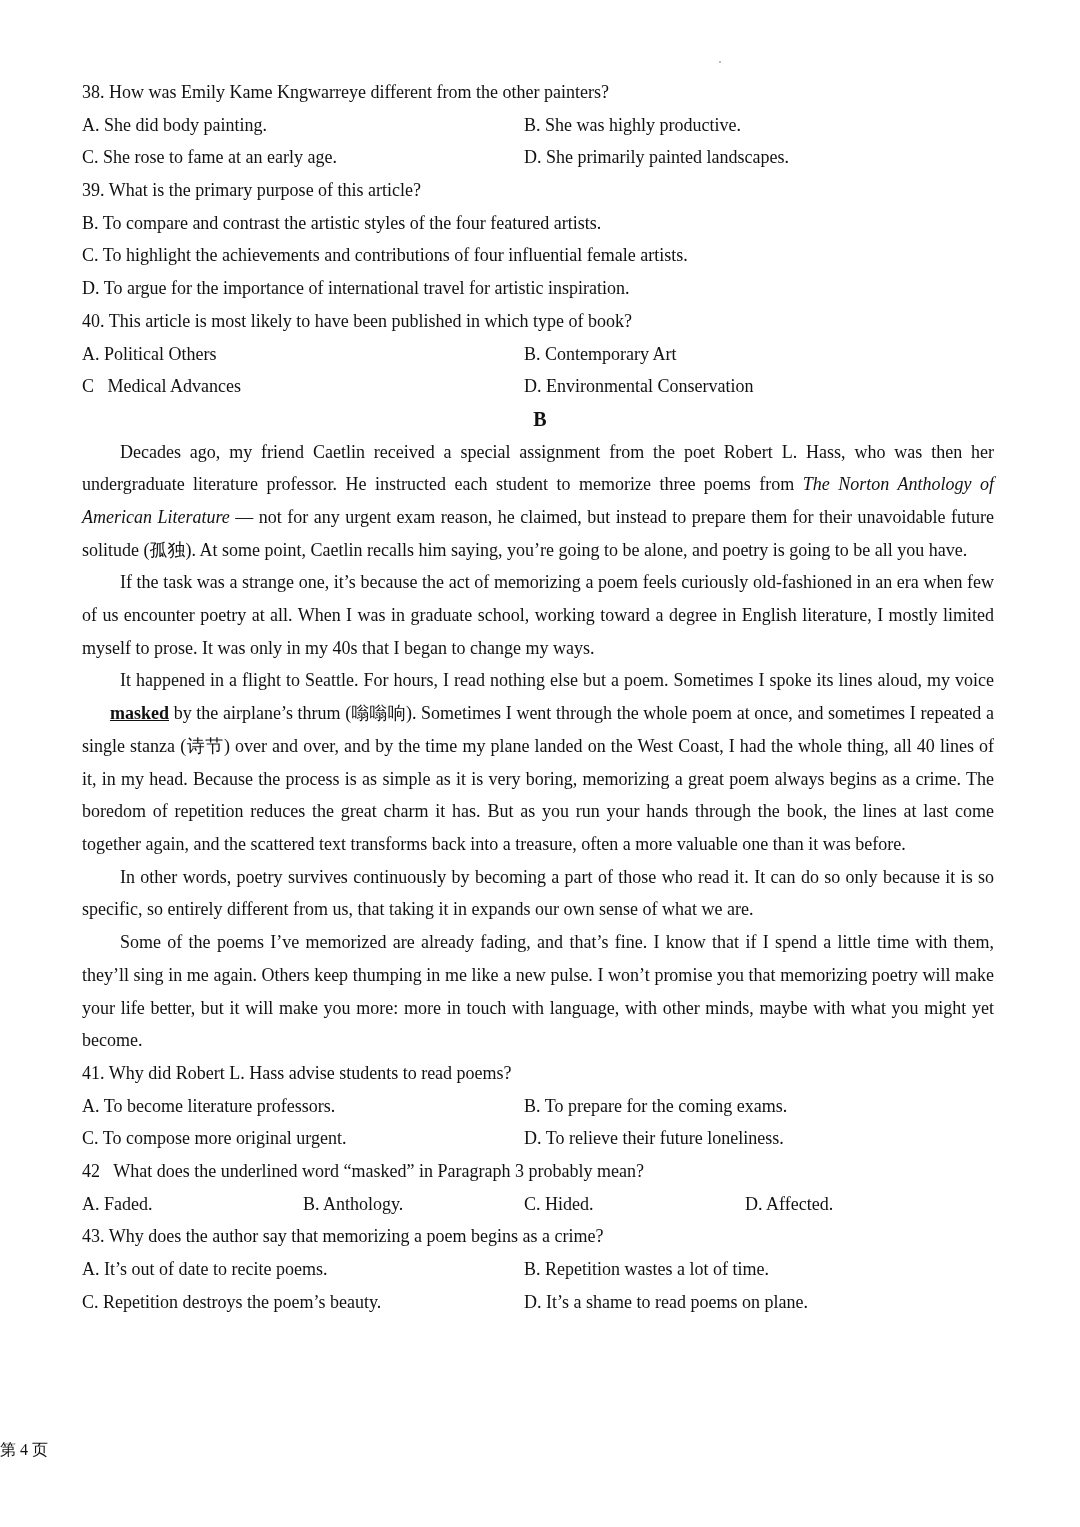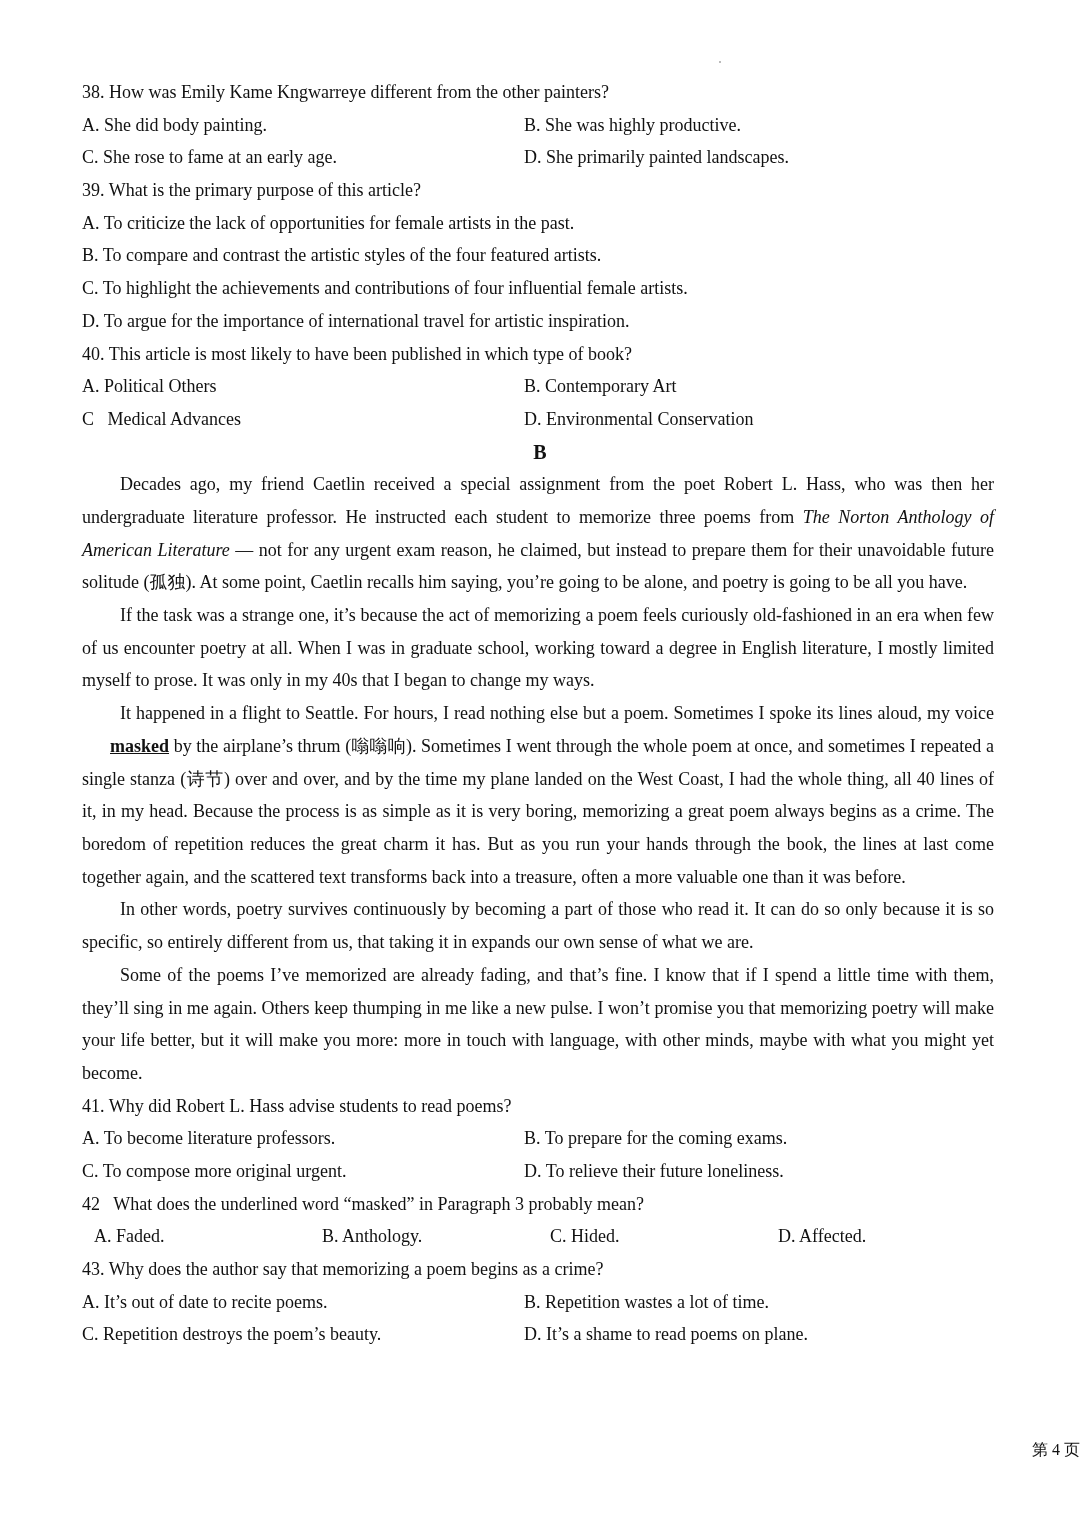--- a/index.html
+++ b/index.html
@@ -33,21 +33,21 @@
       line-height: 32.7px;
       white-space: nowrap;
     }
     .opts2 .opt { width: 442px; }
     .opts4 {
       display: flex;
       height: 32.7px;
       line-height: 32.7px;
       white-space: nowrap;
     }
-    .opts4 .opt { width: 221px; margin-left: 12px; }
+    .opts4 .opt { width: 221px; }
     .section-title {
       height: 32.7px;
       line-height: 32.7px;
       text-align: center;
       font-weight: bold;
       font-size: 20px;
       padding-left: 4px;
     }
     .para {
       line-height: 32.7px;
@@ -55,21 +55,21 @@
       text-align: justify;
       margin: 0;
     }
     .para i { font-style: italic; }
     .para u b { font-weight: bold; margin-left: 28px; }
     .footer {
       position: absolute;
       top: 1440px;
       left: 0;
       width: 1080px;
-      text-align: right;
+      text-align: left;
       font-size: 16px;
     }
     .dot-mark {
       position: absolute;
       left: 719px;
       top: 61px;
       width: 2px;
       height: 2px;
       background: #bbbbbb;
     }
@@ -85,21 +85,20 @@
   <div class="opts2">
     <span class="opt">A. She did body painting.</span>
     <span class="opt">B. She was highly productive.</span>
   </div>
   <div class="opts2">
     <span class="opt">C. She rose to fame at an early age.</span>
     <span class="opt">D. She primarily painted landscapes.</span>
   </div>
 
   <div class="line">39. What is the primary purpose of this article?</div>
-  <div class="line">A. To criticize the lack of opportunities for female artists in the past.</div>
   <div class="line">B. To compare and contrast the artistic styles of the four featured artists.</div>
   <div class="line">C. To highlight the achievements and contributions of four influential female artists.</div>
   <div class="line">D. To argue for the importance of international travel for artistic inspiration.</div>
 
   <div class="line">40. This article is most likely to have been published in which type of book?</div>
   <div class="opts2">
     <span class="opt">A. Political Others</span>
     <span class="opt">B. Contemporary Art</span>
   </div>
   <div class="opts2">

